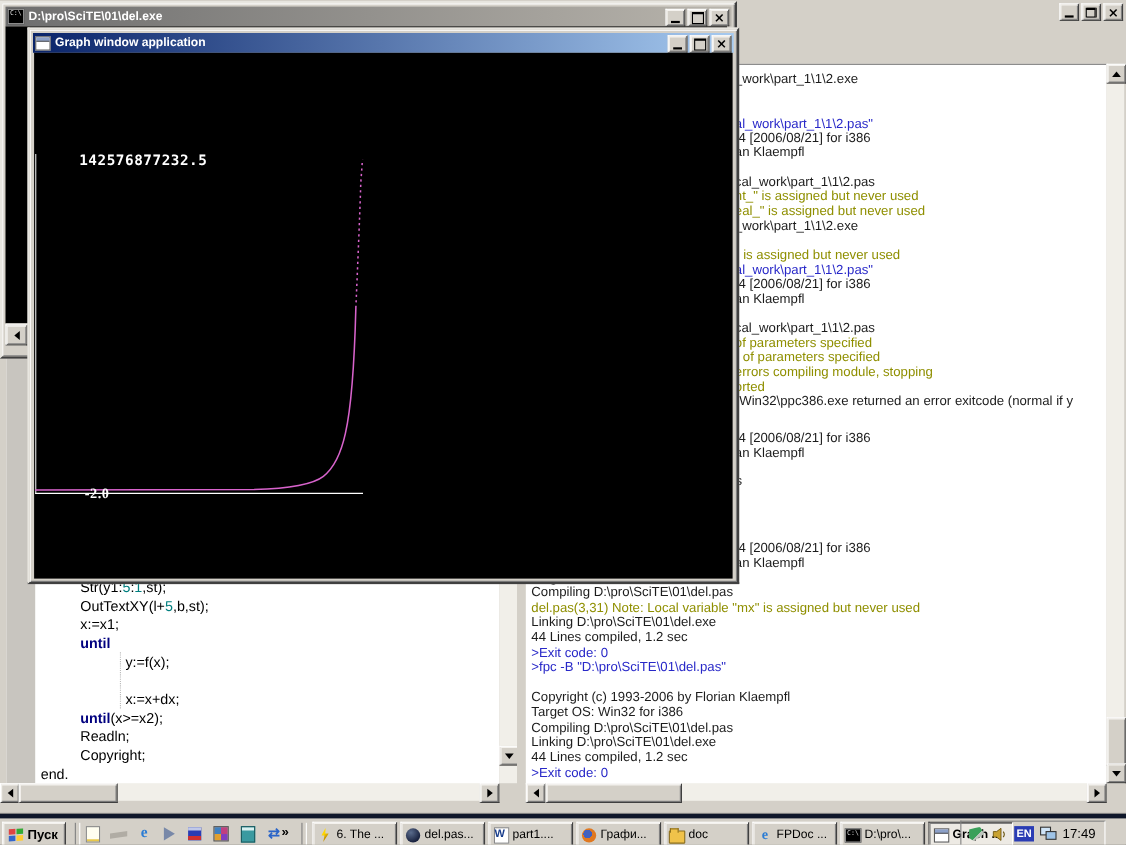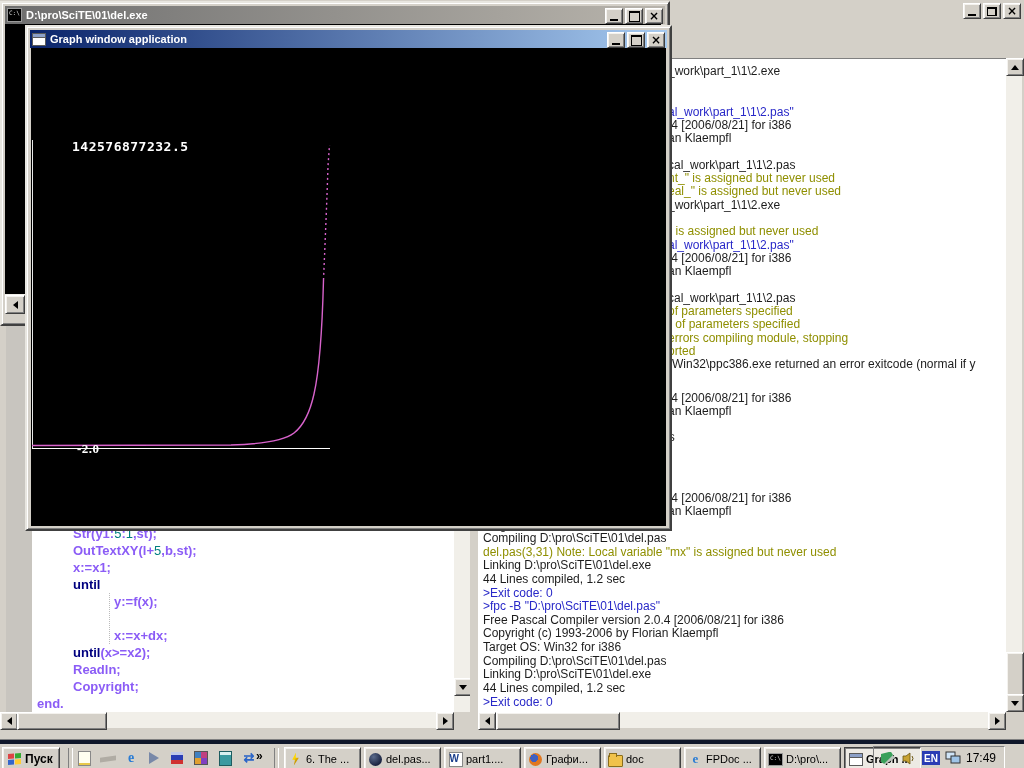--- a/index.html
+++ b/index.html
@@ -37,21 +37,21 @@
   .tri-up{border-left:4px solid transparent;border-right:4px solid transparent;border-bottom:5px solid #000;}
   .tri-dn{border-left:4px solid transparent;border-right:4px solid transparent;border-top:5px solid #000;}
   .tri-lf{border-top:4px solid transparent;border-bottom:4px solid transparent;border-right:5px solid #000;}
   .tri-rt{border-top:4px solid transparent;border-bottom:4px solid transparent;border-left:5px solid #000;}
 
   
   .pane-white{background:#ffffff;}
   .oline{position:absolute;white-space:pre;font-size:12px;line-height:13px;}
   .c-k{color:#1c1c1c;} .c-b{color:#2828c8;} .c-o{color:#8f8f00;}
   .cline{position:absolute;white-space:pre;font-size:13px;line-height:17px;}
-  .t-id{color:#8b5cf6;font-weight:bold;} .t-kw{color:#00007f;font-weight:bold;} .t-num{color:#007f7f;}
+  .t-id{color:#000000;} .t-kw{color:#00007f;font-weight:bold;} .t-num{color:#007f7f;}
 
   
   .graph-label{position:absolute;color:#ffffff;font-family:"DejaVu Sans Mono",monospace;
                font-size:13px;font-weight:bold;letter-spacing:.5px;white-space:pre;}
 
   
   #taskbar{position:absolute;left:0;top:740px;width:1024px;height:28px;background:#d4d0c8;
            border-top:4px solid #0f172a;box-shadow:0 -1px 0 #808080;}
   .start-btn{position:absolute;left:2px;top:3px;height:22px;display:flex;align-items:center;gap:3px;
              padding:0 6px 0 4px;font-weight:bold;font-size:12px;background:#d4d0c8;
@@ -179,21 +179,20 @@
         <div class="oline c-b" style="left: 190px; top: 419px;">"</div>
         <div class="oline c-k" style="left: 190px; top: 433px;">.4 [2006/08/21] for i386</div>
         <div class="oline c-k" style="left: 190px; top: 446px;">an Klaempfl</div>
         <div class="oline c-k" style="left: 5px; top: 460px;">Target OS: Win32 for i386</div>
         <div class="oline c-k" style="left: 5px; top: 473px;">Compiling D:\pro\SciTE\01\del.pas</div>
         <div class="oline c-o" style="left: 5px; top: 487px;">del.pas(3,31) Note: Local variable "mx" is assigned but never used</div>
         <div class="oline c-k" style="left: 5px; top: 500px;">Linking D:\pro\SciTE\01\del.exe</div>
         <div class="oline c-k" style="left: 5px; top: 514px;">44 Lines compiled, 1.2 sec</div>
         <div class="oline c-b" style="left: 5px; top: 528px;">&gt;Exit code: 0</div>
         <div class="oline c-b" style="left: 5px; top: 541px;">&gt;fpc -B "D:\pro\SciTE\01\del.pas"</div>
-        <div class="oline c-k" style="left: 5px; top: 555px;">Free Pascal Compiler version 2.0.4 [2006/08/21] for i386</div>
         <div class="oline c-k" style="left: 5px; top: 568px;">Copyright (c) 1993-2006 by Florian Klaempfl</div>
         <div class="oline c-k" style="left: 5px; top: 582px;">Target OS: Win32 for i386</div>
         <div class="oline c-k" style="left: 5px; top: 596px;">Compiling D:\pro\SciTE\01\del.pas</div>
         <div class="oline c-k" style="left: 5px; top: 609px;">Linking D:\pro\SciTE\01\del.exe</div>
         <div class="oline c-k" style="left: 5px; top: 623px;">44 Lines compiled, 1.2 sec</div>
         <div class="oline c-b" style="left: 5px; top: 637px;">&gt;Exit code: 0</div>
       </div>
 
     <div class="abs sb-track" style="left:1006px;top:58px;width:16px;height:654px;">
       <div class="sb-btn" style="left:0;top:0;">

